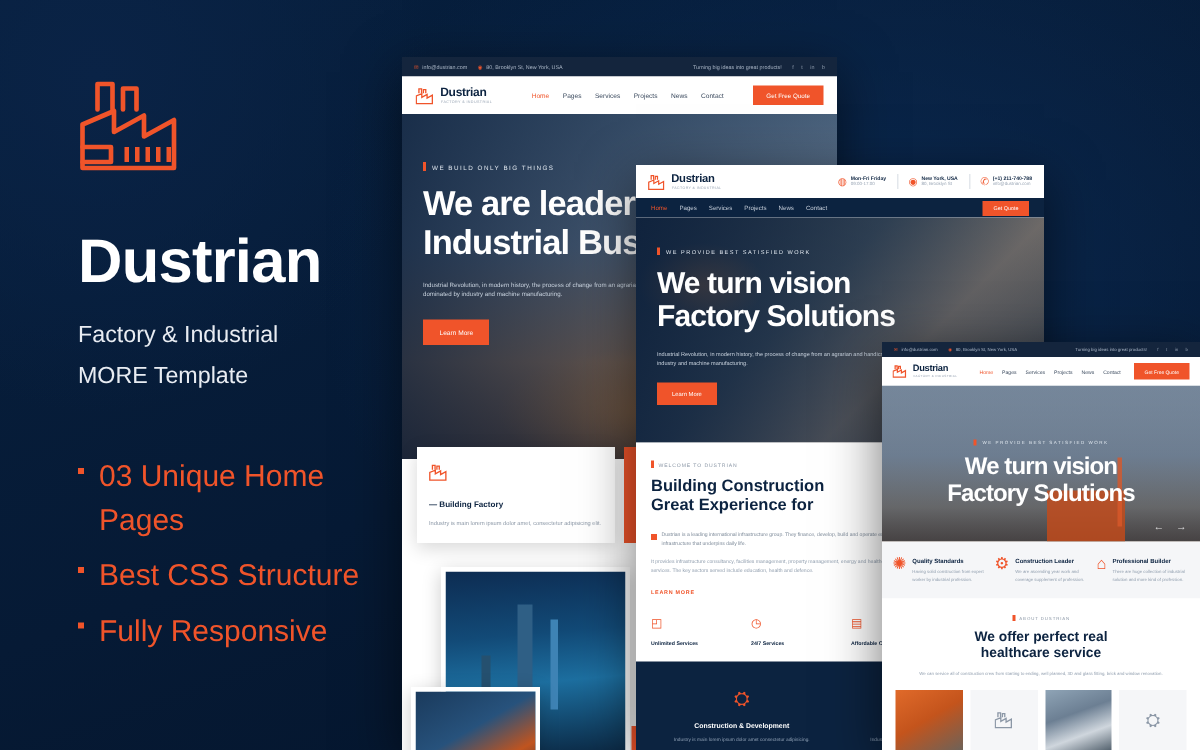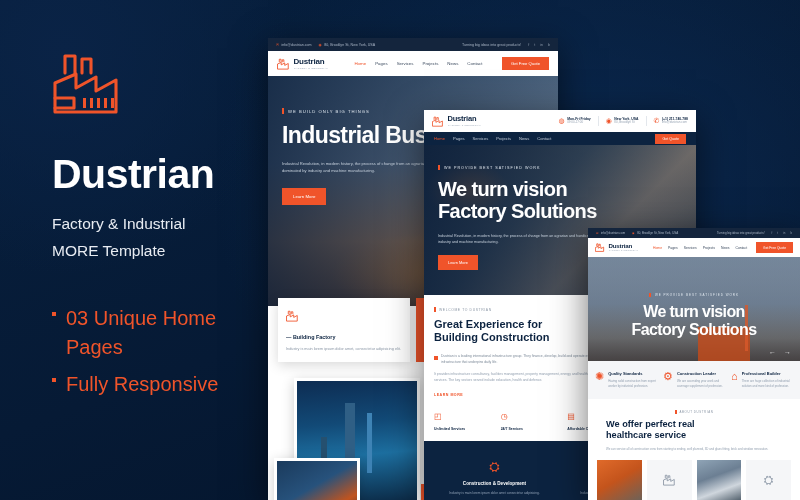--- a/index.html
+++ b/index.html
@@ -130,20 +130,21 @@
 
     <div class="brand-title">Dustrian</div>
 
     <div class="brand-sub">
       <div>Factory &amp; Industrial</div>
       <div>MORE Template</div>
     </div>
 
     <ul class="feature-list">
       <li><span class="sq"></span><span>03 Unique Home Pages</span></li>
+      <li><span class="sq"></span><span>Best CSS Structure</span></li>
       <li><span class="sq"></span><span>Fully Responsive</span></li>
     </ul>
   </div>
 
   <div class="mock" id="mock1">
 
     <div class="tb" style="height:13px;font-size:3.6px">
       <div class="grp">
         <span class="it">
             <span class="dot">✉</span>
@@ -193,20 +194,21 @@
     <div class="hero" style="height:230px">
       <div class="bgimg sky1"></div>
       <div class="bgimg" style="background:radial-gradient(ellipse 150px 60px at 58% 86%, rgba(255,160,60,.55), rgba(255,160,60,0) 70%)"></div>
       <div class="ov"></div>
       <div class="inner" style="padding-top:32px">
         <div class="eyebrow" style="font-size:4.2px">
             <i style="height:6px"></i>
             <span>WE BUILD ONLY BIG THINGS</span>
           </div>
         <div class="h1" style="font-size:23px;margin-top:9px">
+          <div>We are leader</div>
           <div>Industrial Business</div>
         </div>
         <div class="ptxt" style="font-size:4.1px;margin-top:12px;width:210px">Industrial Revolution, in modern history, the process of change from an agrarian and handicraft economy to one dominated by industry and machine manufacturing.</div>
         <div class="btn-o" style="font-size:4.4px;padding:6px 11px;margin-top:13px">Learn More</div>
       </div>
     </div>
 
     <div class="cardrow" style="padding:0 10px;margin-top:-8px;position:relative;z-index:4;gap:6px">
       <div class="card" style="width:50%;padding:10px 8px;box-shadow:0 3px 12px rgba(0,0,0,.16)">
         <svg width="13" height="12" viewBox="0 0 74 66">
@@ -322,22 +324,22 @@
       </div>
     </div>
 
     <div class="sec" style="display:flex;padding:12px 10px 8px;gap:8px">
       <div style="flex:1.22">
         <div style="display:flex;align-items:center;gap:3px;font-size:3.4px;color:#8b97a6;letter-spacing:.6px">
           <i style="width:2px;height:5px;background:#f0542a;display:inline-block"></i>
             <span>WELCOME TO DUSTRIAN</span>
         </div>
         <div class="secTitle" style="font-size:11px;margin-top:6px">
+          <div>Building Construction</div>
           <div>Great Experience for</div>
-          <div>Building Construction</div>
         </div>
         <div style="display:flex;gap:3px;margin-top:9px">
           <i style="width:4px;height:4px;background:#f0542a;flex:0 0 auto;margin-top:2px"></i>
           <span class="tiny" style="font-size:3.4px;color:#7d8a99">Dustrian is a leading international infrastructure group. They finance, develop, build and operate essential infrastructure that underpins daily life.</span>
         </div>
         <div class="tiny" style="font-size:3.4px;margin-top:7px">It provides infrastructure consultancy, facilities management, property management, energy and healthcare services. The key sectors served include education, health and defence.</div>
         <div class="lm" style="font-size:3.6px;margin-top:9px">LEARN MORE</div>
       </div>
       <div style="flex:0 0 78px;position:relative">
         <div style="position:absolute;left:0;top:2px;width:26px;height:62px;background:#f0542a"></div>
@@ -463,21 +465,21 @@
       </div>
       <div style="flex:1;display:flex;gap:4px">
         <span style="color:#f0542a;font-size:11px;line-height:1">⌂</span>
         <span>
           <b style="color:#0c2340;font-size:4px;display:block">Professional Builder</b>
           <span class="tiny" style="font-size:2.9px;display:block;margin-top:3px">There are huge collection of industrial solution and more kind of profession.</span>
         </span>
       </div>
     </div>
 
-    <div class="sec" style="padding:11px 18px 8px;">
+    <div class="sec" style="padding:11px 18px 8px;text-align:center">
       <div style="display:flex;align-items:center;gap:3px;justify-content:center;font-size:2.9px;color:#8b97a6;letter-spacing:.6px">
         <i style="width:2px;height:4px;background:#f0542a;display:inline-block"></i>
           <span>ABOUT DUSTRIAN</span>
       </div>
       <div class="secTitle" style="font-size:9.2px;margin-top:5px">
         <div>We offer perfect real</div>
         <div>healthcare service</div>
       </div>
       <div class="tiny" style="font-size:2.9px;margin-top:6px">We can service all of construction crew from starting to ending, well planned, 3D and glass fitting, brick and window renovation.</div>
     </div>

